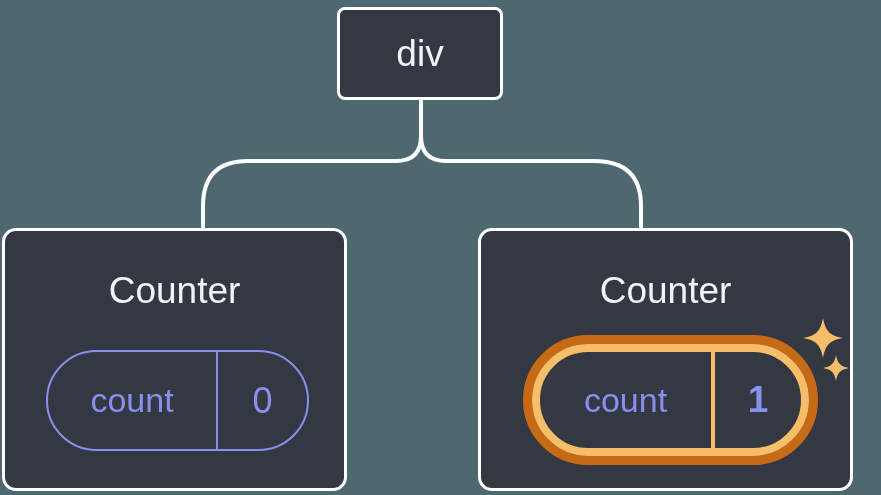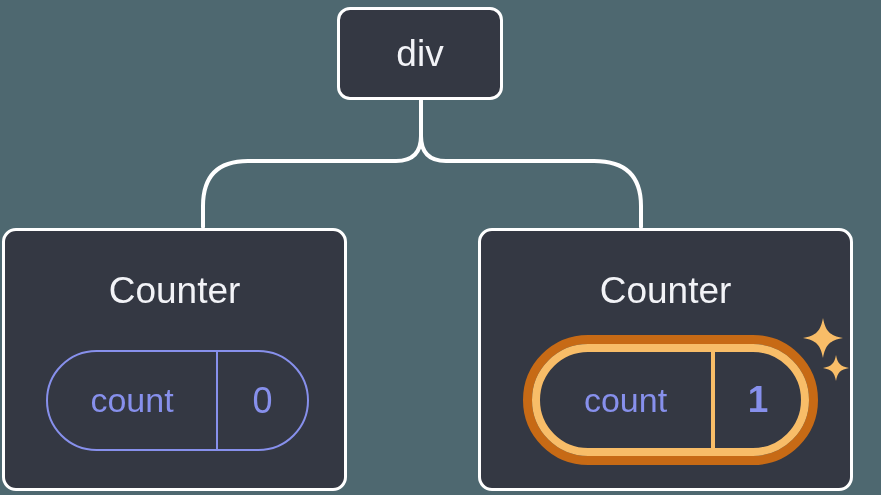--- a/index.html
+++ b/index.html
@@ -28,21 +28,21 @@
     fill:none;
     stroke:var(--connector);
     stroke-width:4;
     stroke-linecap:round;
   }
   .node-root{
     position:absolute;
     left:337px; top:7px; width:166px; height:93px;
     background:var(--card);
     border:3.5px solid var(--card_border);
-    border-radius:13px;
+    border-radius:8px;
     display:flex; align-items:center; justify-content:center;
     color:var(--text);
     font-size:37px;
     line-height:1;
   }
   .card{
     position:absolute;
     top:228px; height:263px;
     background:var(--card);
     border:3.5px solid var(--card_border);

